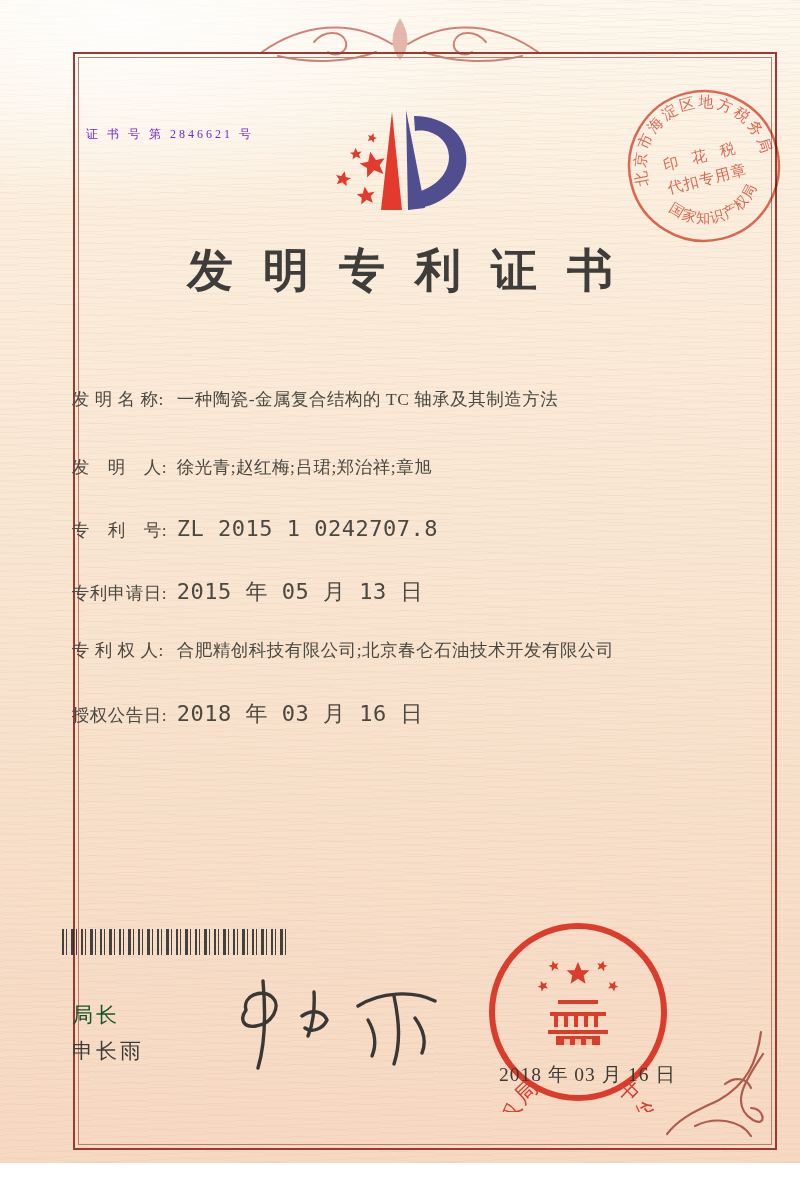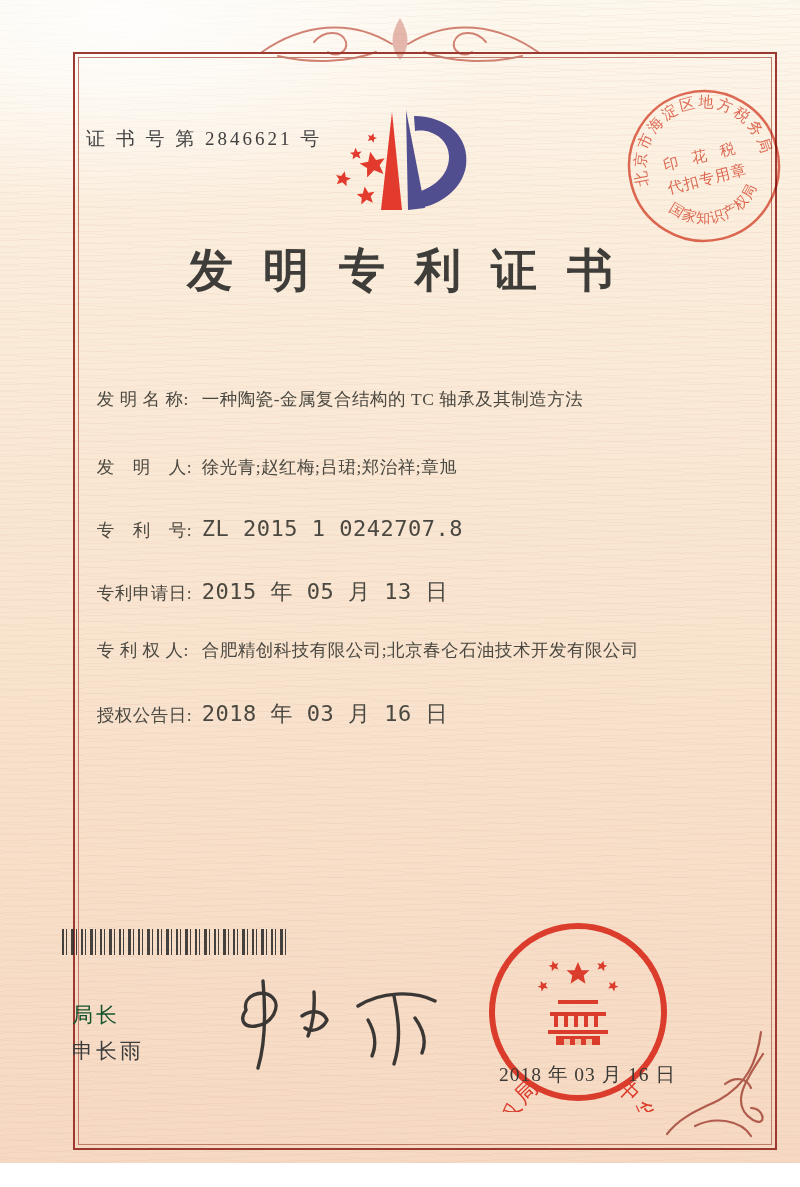--- a/index.html
+++ b/index.html
@@ -10,26 +10,26 @@
   .paper{left:0;top:0;width:800px;height:1163px;
     background:
       radial-gradient(620px 300px at 16% 2%, rgba(255,255,255,.85), rgba(255,255,255,0) 62%),
       repeating-linear-gradient(178deg, rgba(205,135,112,.07) 0 1px, rgba(255,255,255,0) 1px 6px),
       repeating-linear-gradient(183deg, rgba(205,135,112,.06) 0 1px, rgba(255,255,255,0) 1px 9px),
       linear-gradient(180deg,#fdf8ee 0%,#fbeedd 18%,#f9e6d2 46%,#f7dfc9 74%,#f6d9c3 100%);}
   
   .frame{left:73px;top:52px;width:704px;height:1098px;
     border:2.5px solid #9c3a32;box-sizing:border-box;}
   .frame::after{content:"";position:absolute;inset:3px;border:1px solid #c07a6a;}
-  .certno{left:86px;top:126px;font-size:19px;letter-spacing:3px;color:#404040;}
+  .certno{left:86px;top:126px;font-size:12px;letter-spacing:3px;color:#6d28d9;}
   .title{left:0;top:240px;width:800px;text-align:center;font-size:46px;font-weight:600;
     color:#3e3d3a;letter-spacing:30px;text-indent:30px;}
   .field{left:62px;width:700px;font-size:17.5px;color:#4a4840;letter-spacing:.5px;
     white-space:pre;}
-  .flabel{display:inline-block;width:105px;white-space:pre;margin-left:25px;}
+  .flabel{display:inline-block;width:105px;white-space:pre;}
   .fvalue{white-space:pre;text-align:right;}
   .mono{font-family:"DejaVu Sans Mono","Liberation Serif",serif;font-size:22px;}
   .paras{left:60px;top:712px;width:690px;font-size:17px;line-height:1.9;color:#47453c;
     text-align:justify;}
   .paras p{margin:0;text-indent:2em;}
   .barcode{left:62px;top:929px;width:226px;height:26px;opacity:.88;
     background:
       repeating-linear-gradient(90deg,#2b2b2b 0 2px,transparent 2px 4px,#2b2b2b 4px 5px,
         transparent 5px 9px,#2b2b2b 9px 12px,transparent 12px 14px,#2b2b2b 14px 15px,
         transparent 15px 19px);}

